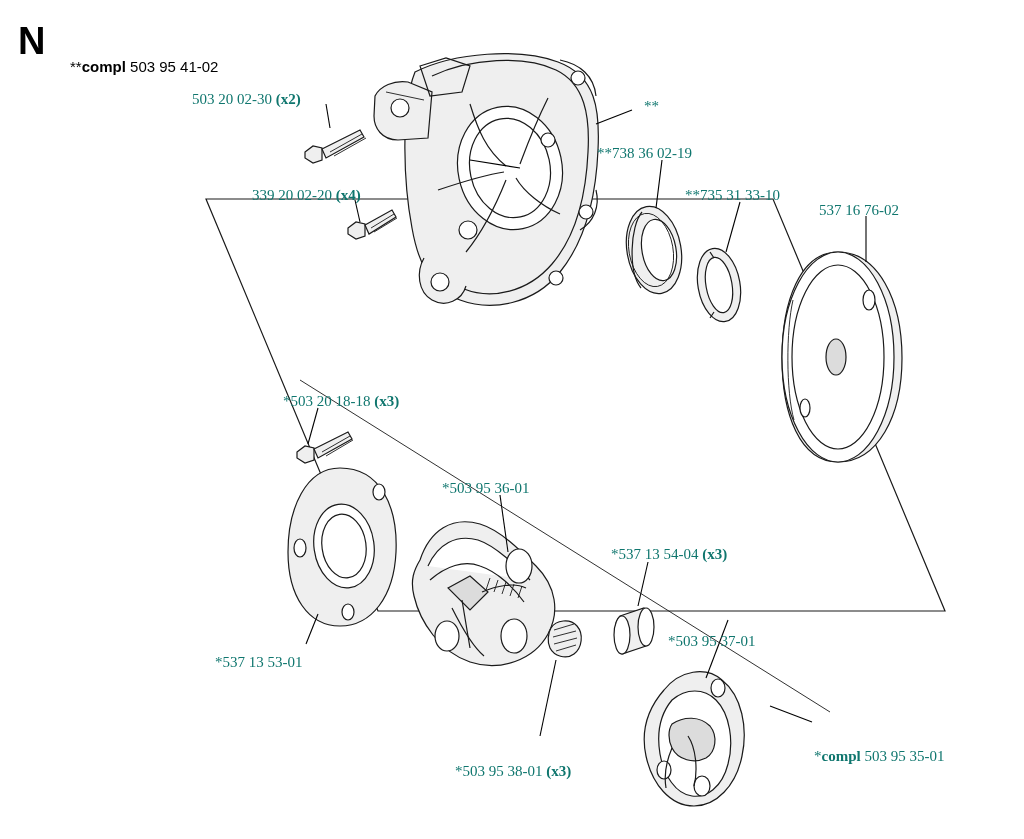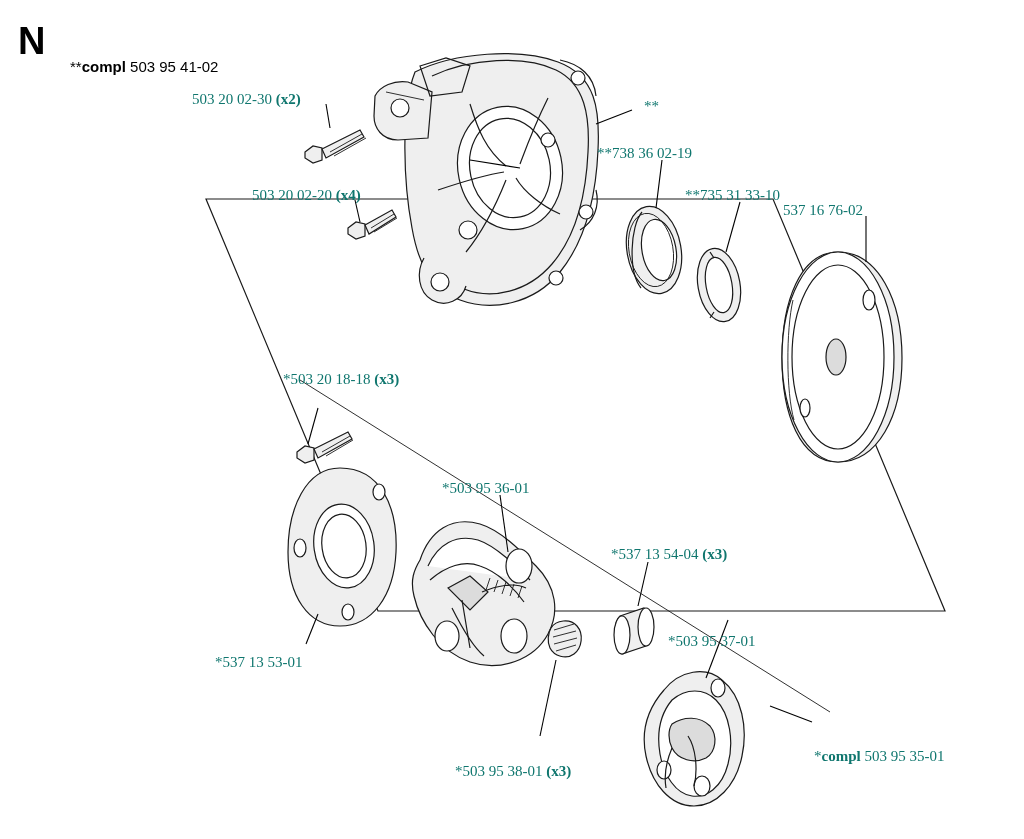--- a/index.html
+++ b/index.html
@@ -237,41 +237,41 @@
     <span>**</span><span class="b">compl</span>
     <span>503 95 41-02</span>
   </div>
 
   <div class="label" style="left:192px; top:92px;">
     <span>503 20 02-30</span>
     <span class="b">(x2)</span>
   </div>
 
   <div class="label" style="left:252px; top:188px;">
-    <span>503 20 02-20</span>
+    <span>339 20 02-20</span>
     <span class="b">(x4)</span>
   </div>
 
   <div class="label" style="left:644px; top:99px;">
     <span>**</span>
   </div>
 
   <div class="label" style="left:597px; top:146px;">
     <span>**738 36 02-19</span>
   </div>
 
   <div class="label" style="left:685px; top:188px;">
     <span>**735 31 33-10</span>
   </div>
 
-  <div class="label" style="left:783px; top:203px;text-align:center;">
+  <div class="label" style="left:819px; top:203px;text-align:center;">
     <span>537 16 76-02</span>
   </div>
 
-  <div class="label" style="left:283px; top:372px;">
+  <div class="label" style="left:283px; top:394px;">
     <span>*503 20 18-18</span>
     <span class="b">(x3)</span>
   </div>
 
   <div class="label" style="left:442px; top:481px;">
     <span>*503 95 36-01</span>
   </div>
 
   <div class="label" style="left:611px; top:547px;">
     <span>*537 13 54-04</span>

